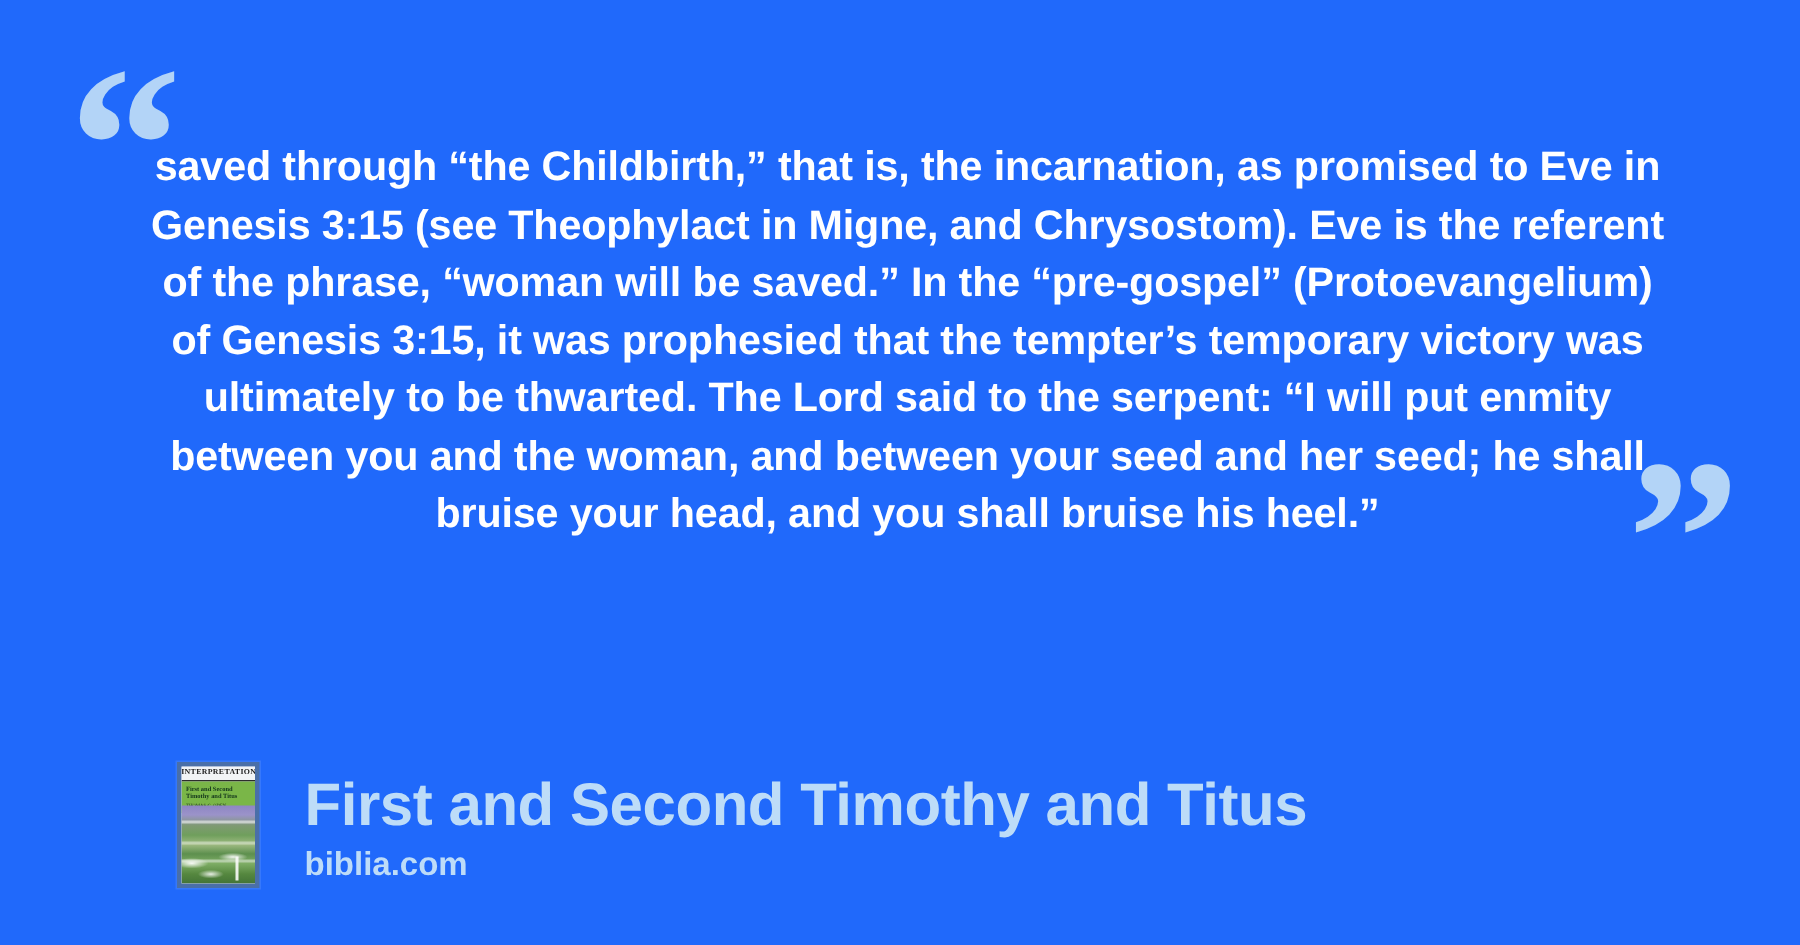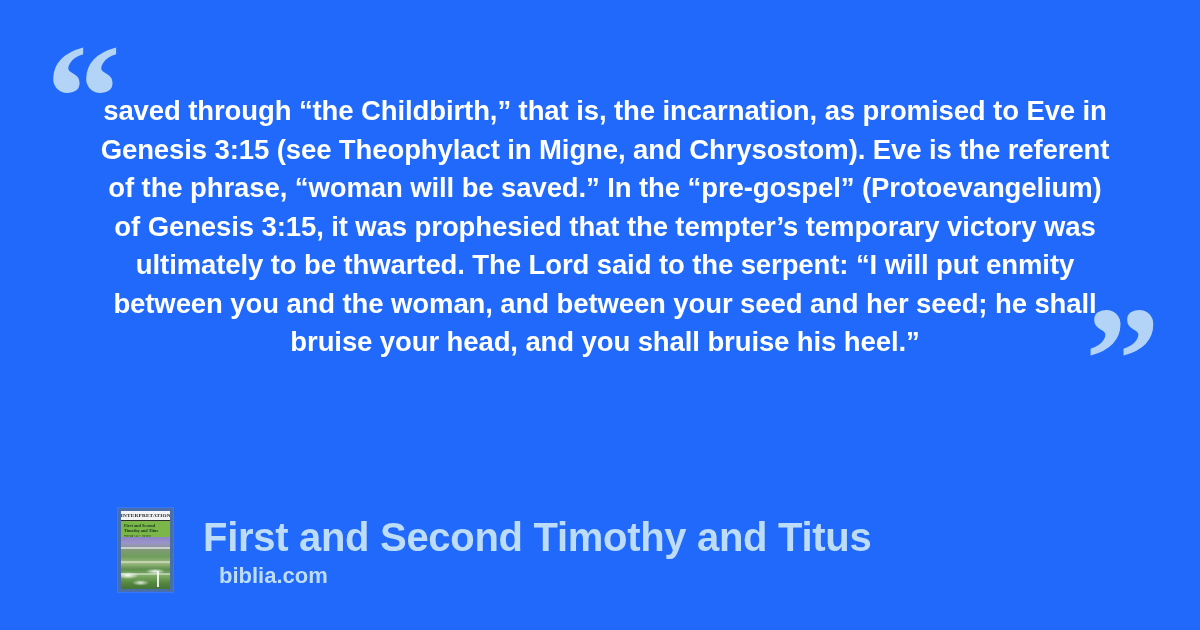--- a/index.html
+++ b/index.html
@@ -181,21 +181,21 @@
     margin: 0;
     color: #bddcf8;
     font-family: "Liberation Sans", sans-serif;
     font-weight: 700;
     font-size: 40px;
     line-height: 44px;
     letter-spacing: -0.3px;
     white-space: nowrap;
   }
   .site-name {
-    margin: 4px 0 0 16px;
+    margin: 4px 0 0 0;
     color: #bddcf8;
     font-family: "Liberation Sans", sans-serif;
     font-weight: 700;
     font-size: 22px;
     line-height: 26px;
     letter-spacing: 0px;
   }
 </style>
 </head>
 <body>

